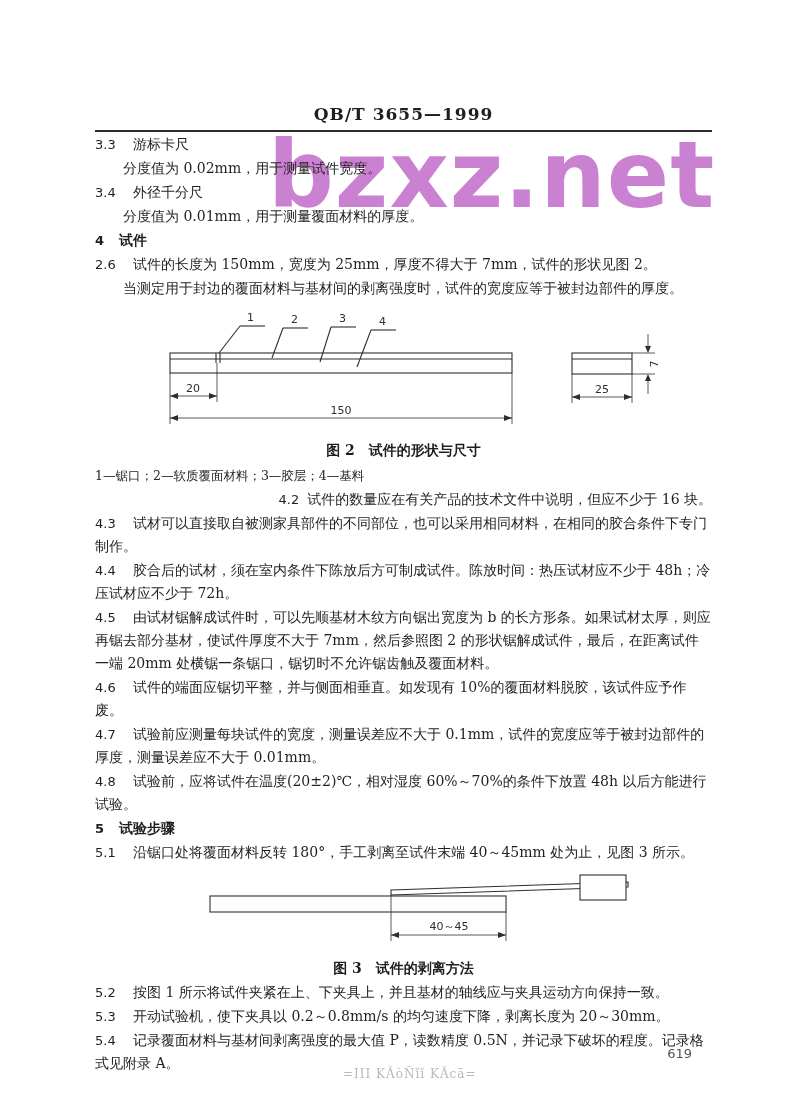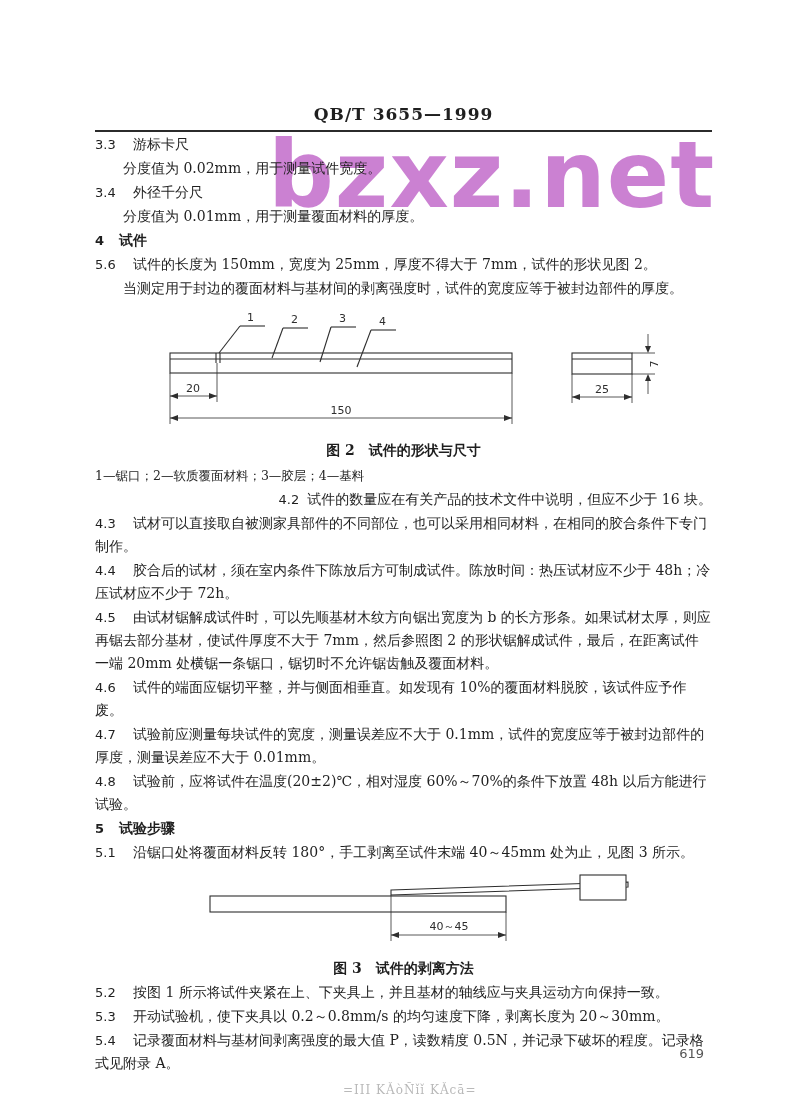--- a/index.html
+++ b/index.html
@@ -30,25 +30,25 @@
   .mt-51{margin-top:7px;}
   .mt-52{margin-top:10px;}
   .figwrap{margin-top:6px;}
   .figwrap3{margin-top:5px;margin-left:58px;}
   .figcap{text-align:center;font-weight:bold;font-size:14px;margin-top:3px;}
   .figleg{text-align:left;font-size:12.5px;margin-top:2px;color:#262626;}
   .figcap3{text-align:center;font-weight:bold;font-size:14px;margin-top:6px;}
   svg{display:block;}
   svg text{fill:#2e2e2e;font-family:"DejaVu Sans","Liberation Sans",sans-serif;font-size:11px;}
   .pageno{
-    position:absolute;right:96px;bottom:42px;z-index:1;
+    position:absolute;right:108px;bottom:42px;z-index:1;
     font-family:"DejaVu Sans","Liberation Sans",sans-serif;font-size:13px;color:#555;
   }
   .wm-bottom{
-    position:absolute;left:343px;bottom:6px;z-index:1;
+    position:absolute;left:343px;bottom:22px;z-index:1;
     font-family:"DejaVu Serif",serif;font-size:12px;color:#b9b9b9;letter-spacing:1px;
   }
 </style>
 </head>
 <body>
 
 <div class="page">
 
   <div class="wm-center">bzxz.net</div>
 
@@ -57,21 +57,21 @@
     <div class="hdr">QB/T 3655—1999</div>
     <div class="hdr-rule"></div>
 
     <p class="clause mt-first"><span class="num">3.3</span><span>游标卡尺</span></p>
     <p class="sub">分度值为 0.02mm，用于测量试件宽度。</p>
     <p class="clause"><span class="num">3.4</span><span>外径千分尺</span></p>
     <p class="sub">分度值为 0.01mm，用于测量覆面材料的厚度。</p>
 
     <p class="clause sec mt-sec4"><span class="num">4</span><span>试件</span></p>
 
-    <p class="clause mt-41"><span class="num">5.6</span><span>试件的长度为 150mm，宽度为 25mm，厚度不得大于 7mm，试件的形状见图 2。</span></p>
+    <p class="clause mt-41"><span class="num">2.6</span><span>试件的长度为 150mm，宽度为 25mm，厚度不得大于 7mm，试件的形状见图 2。</span></p>
     <p class="sub">当测定用于封边的覆面材料与基材间的剥离强度时，试件的宽度应等于被封边部件的厚度。</p>
 
     <div class="figwrap">
       <svg width="617" height="130" viewBox="0 0 617 130">
         <g stroke="#2e2e2e" stroke-width="1.1" fill="none">
           <rect x="75" y="47" width="342" height="20"></rect>
           <line x1="75" y1="53" x2="417" y2="53"></line>
           <line x1="121" y1="47" x2="121" y2="57"></line>
           <line x1="125" y1="47" x2="125" y2="57"></line>
           <line x1="145" y1="20" x2="170" y2="20"></line>

